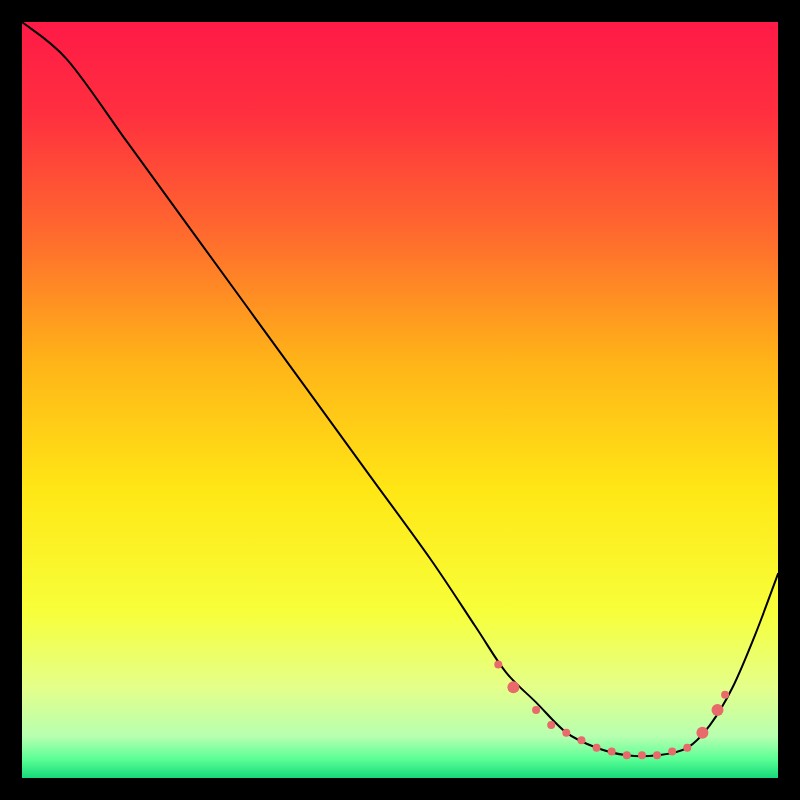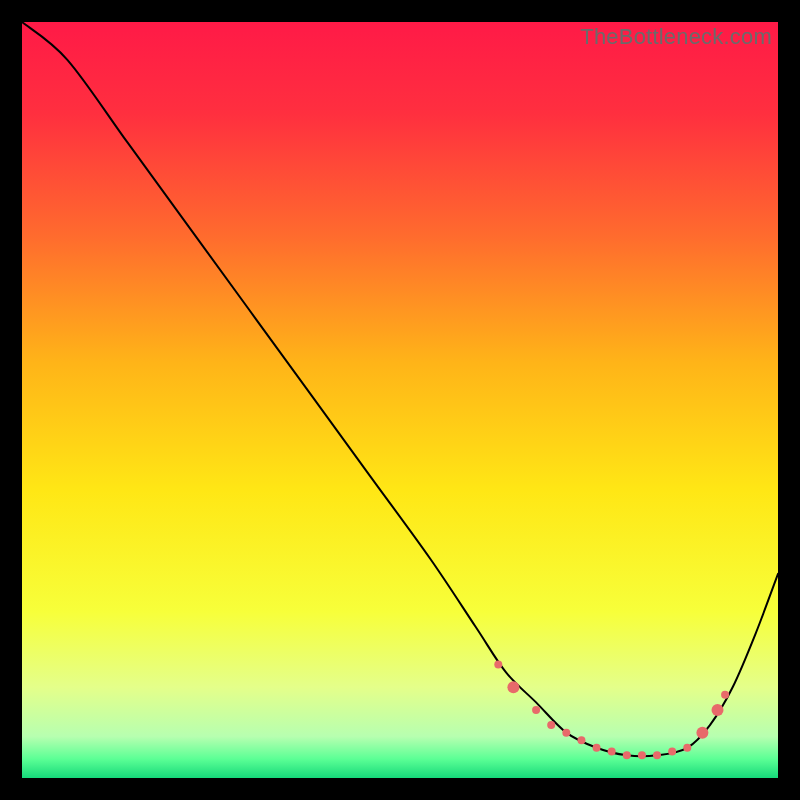--- a/index.html
+++ b/index.html
@@ -70,14 +70,13 @@
         <circle cx="604.8000000000001" cy="733.32" r="4" fill="#e86a6a"></circle>
         <circle cx="619.92" cy="733.32" r="4" fill="#e86a6a"></circle>
         <circle cx="635.04" cy="733.32" r="4" fill="#e86a6a"></circle>
         <circle cx="650.16" cy="729.54" r="4" fill="#e86a6a"></circle>
         <circle cx="665.28" cy="725.76" r="4" fill="#e86a6a"></circle>
         <circle cx="680.4" cy="710.64" r="6" fill="#e86a6a"></circle>
         <circle cx="695.52" cy="687.96" r="6" fill="#e86a6a"></circle>
         <circle cx="703.08" cy="672.84" r="4" fill="#e86a6a"></circle>
       </g>
   </svg>
-  <div class="watermark">TheBottleneck.com</div>
 </div>
 
 </body></html>

